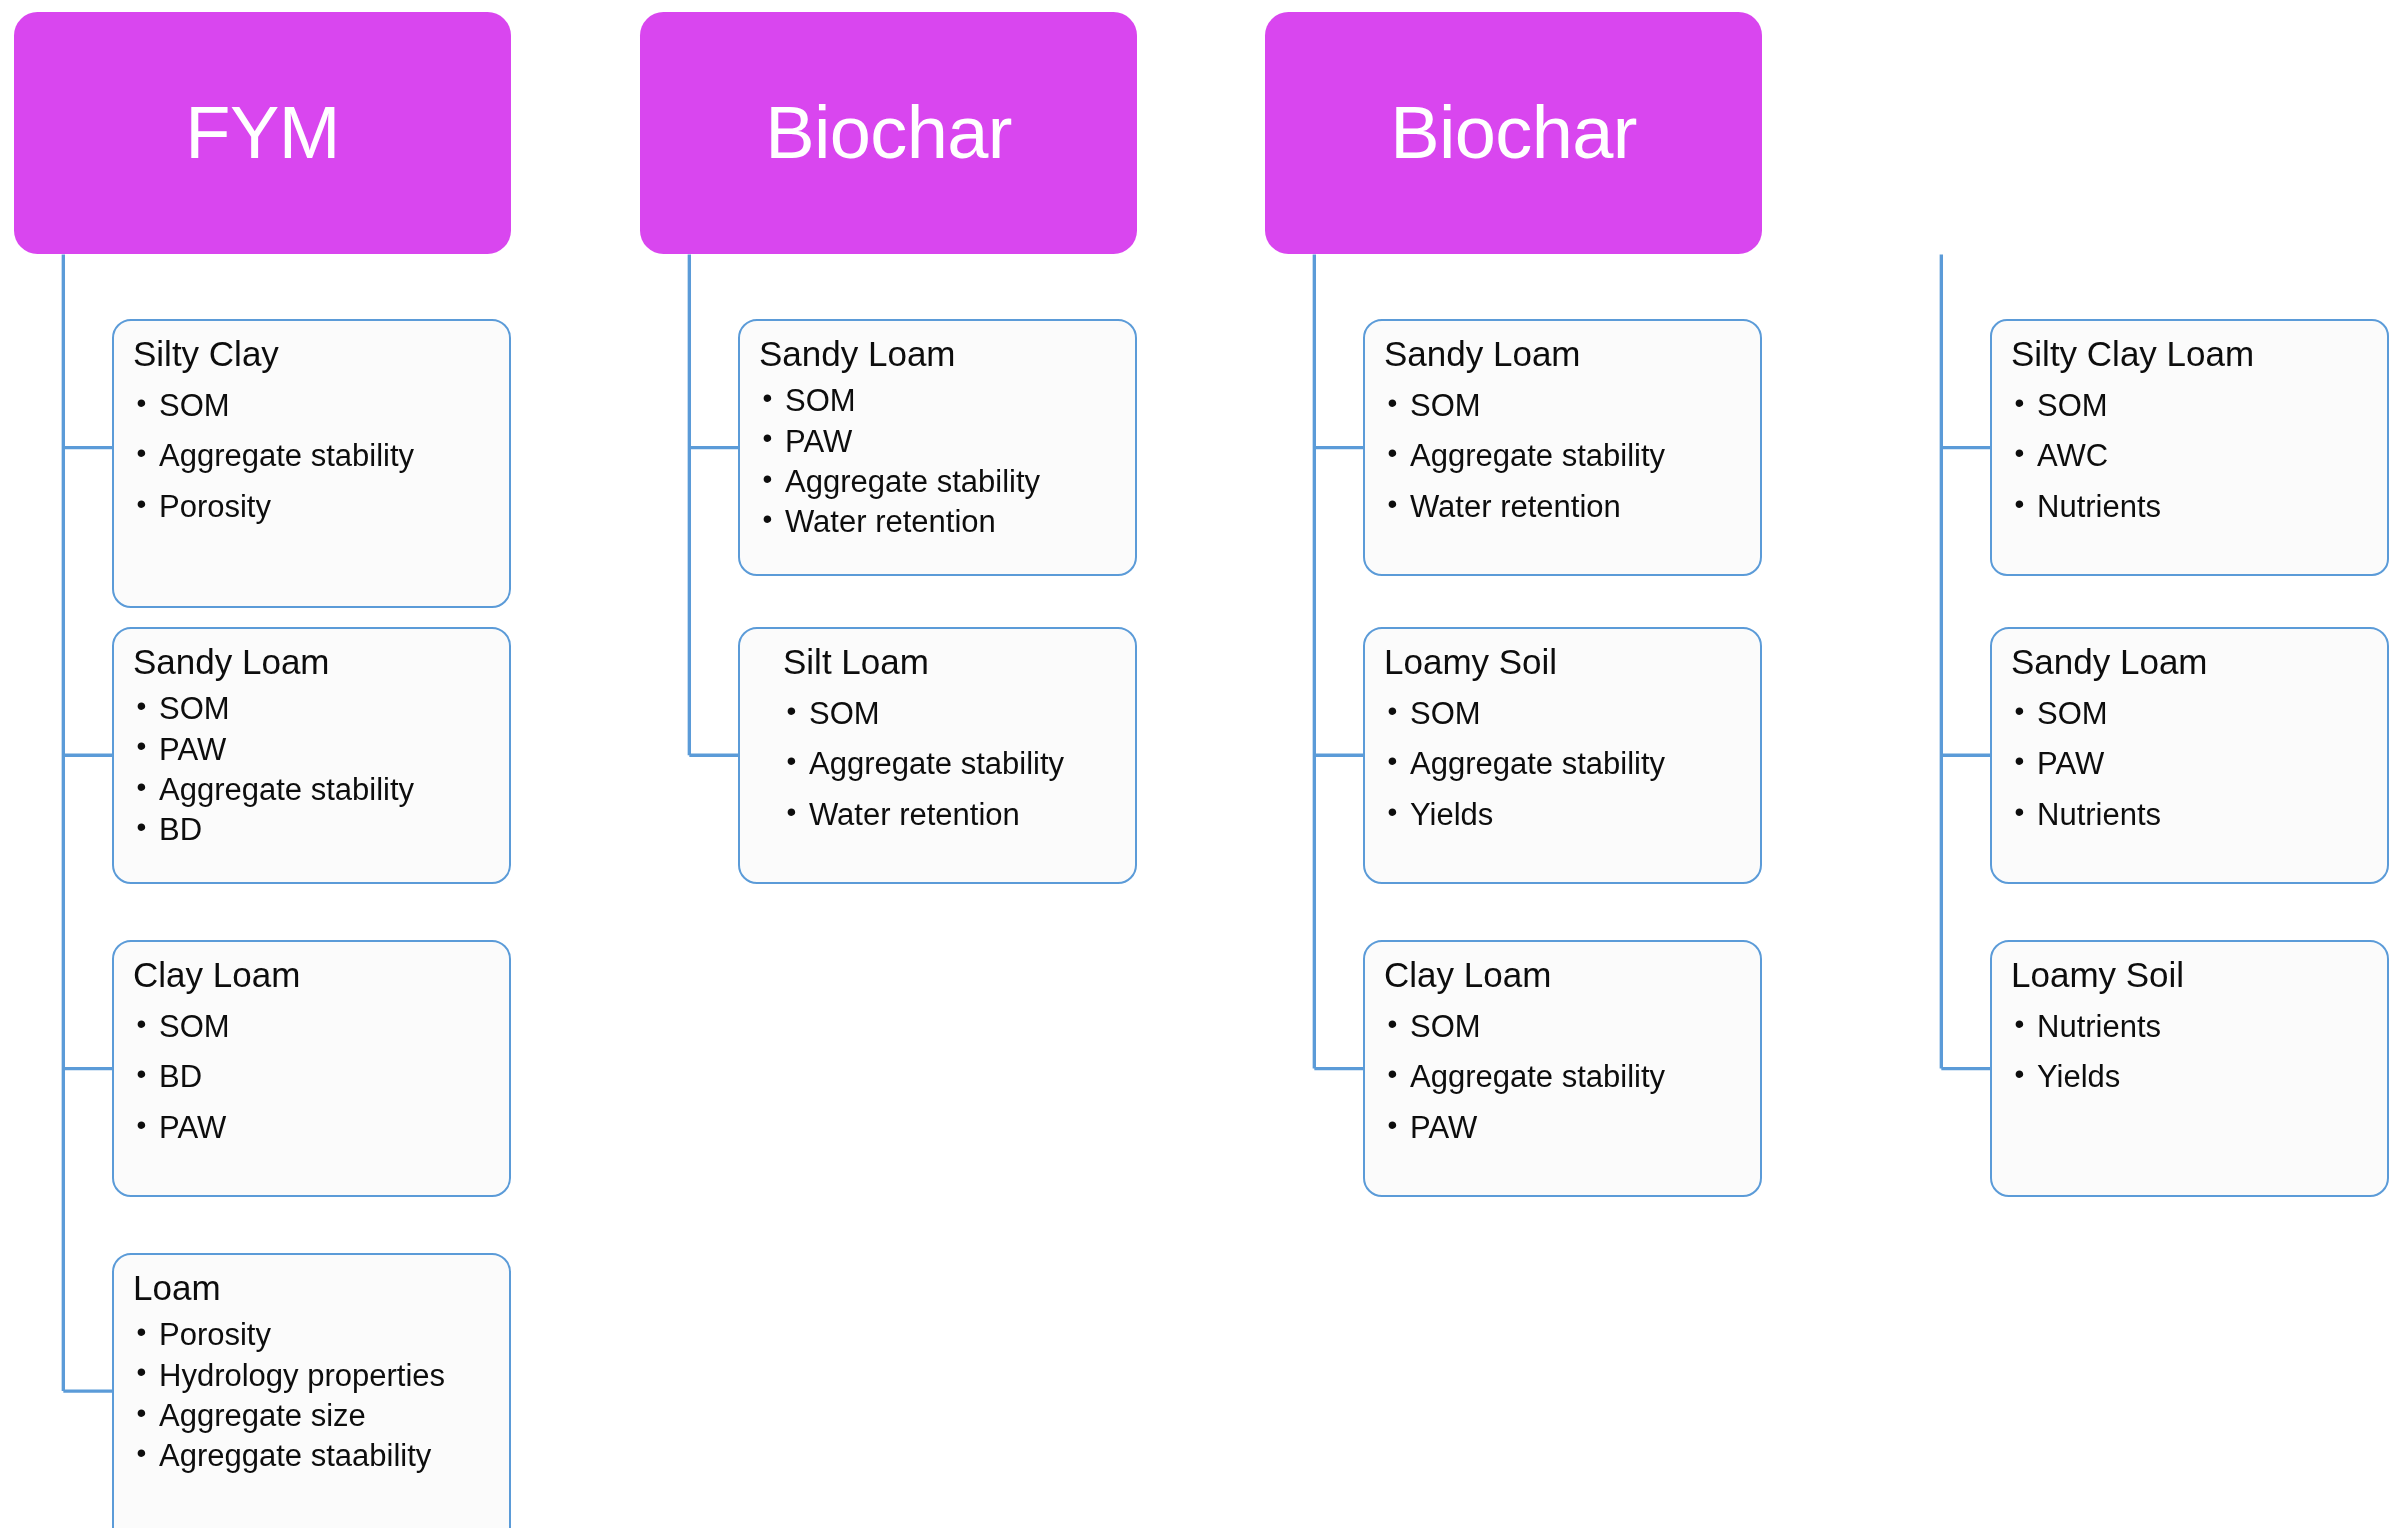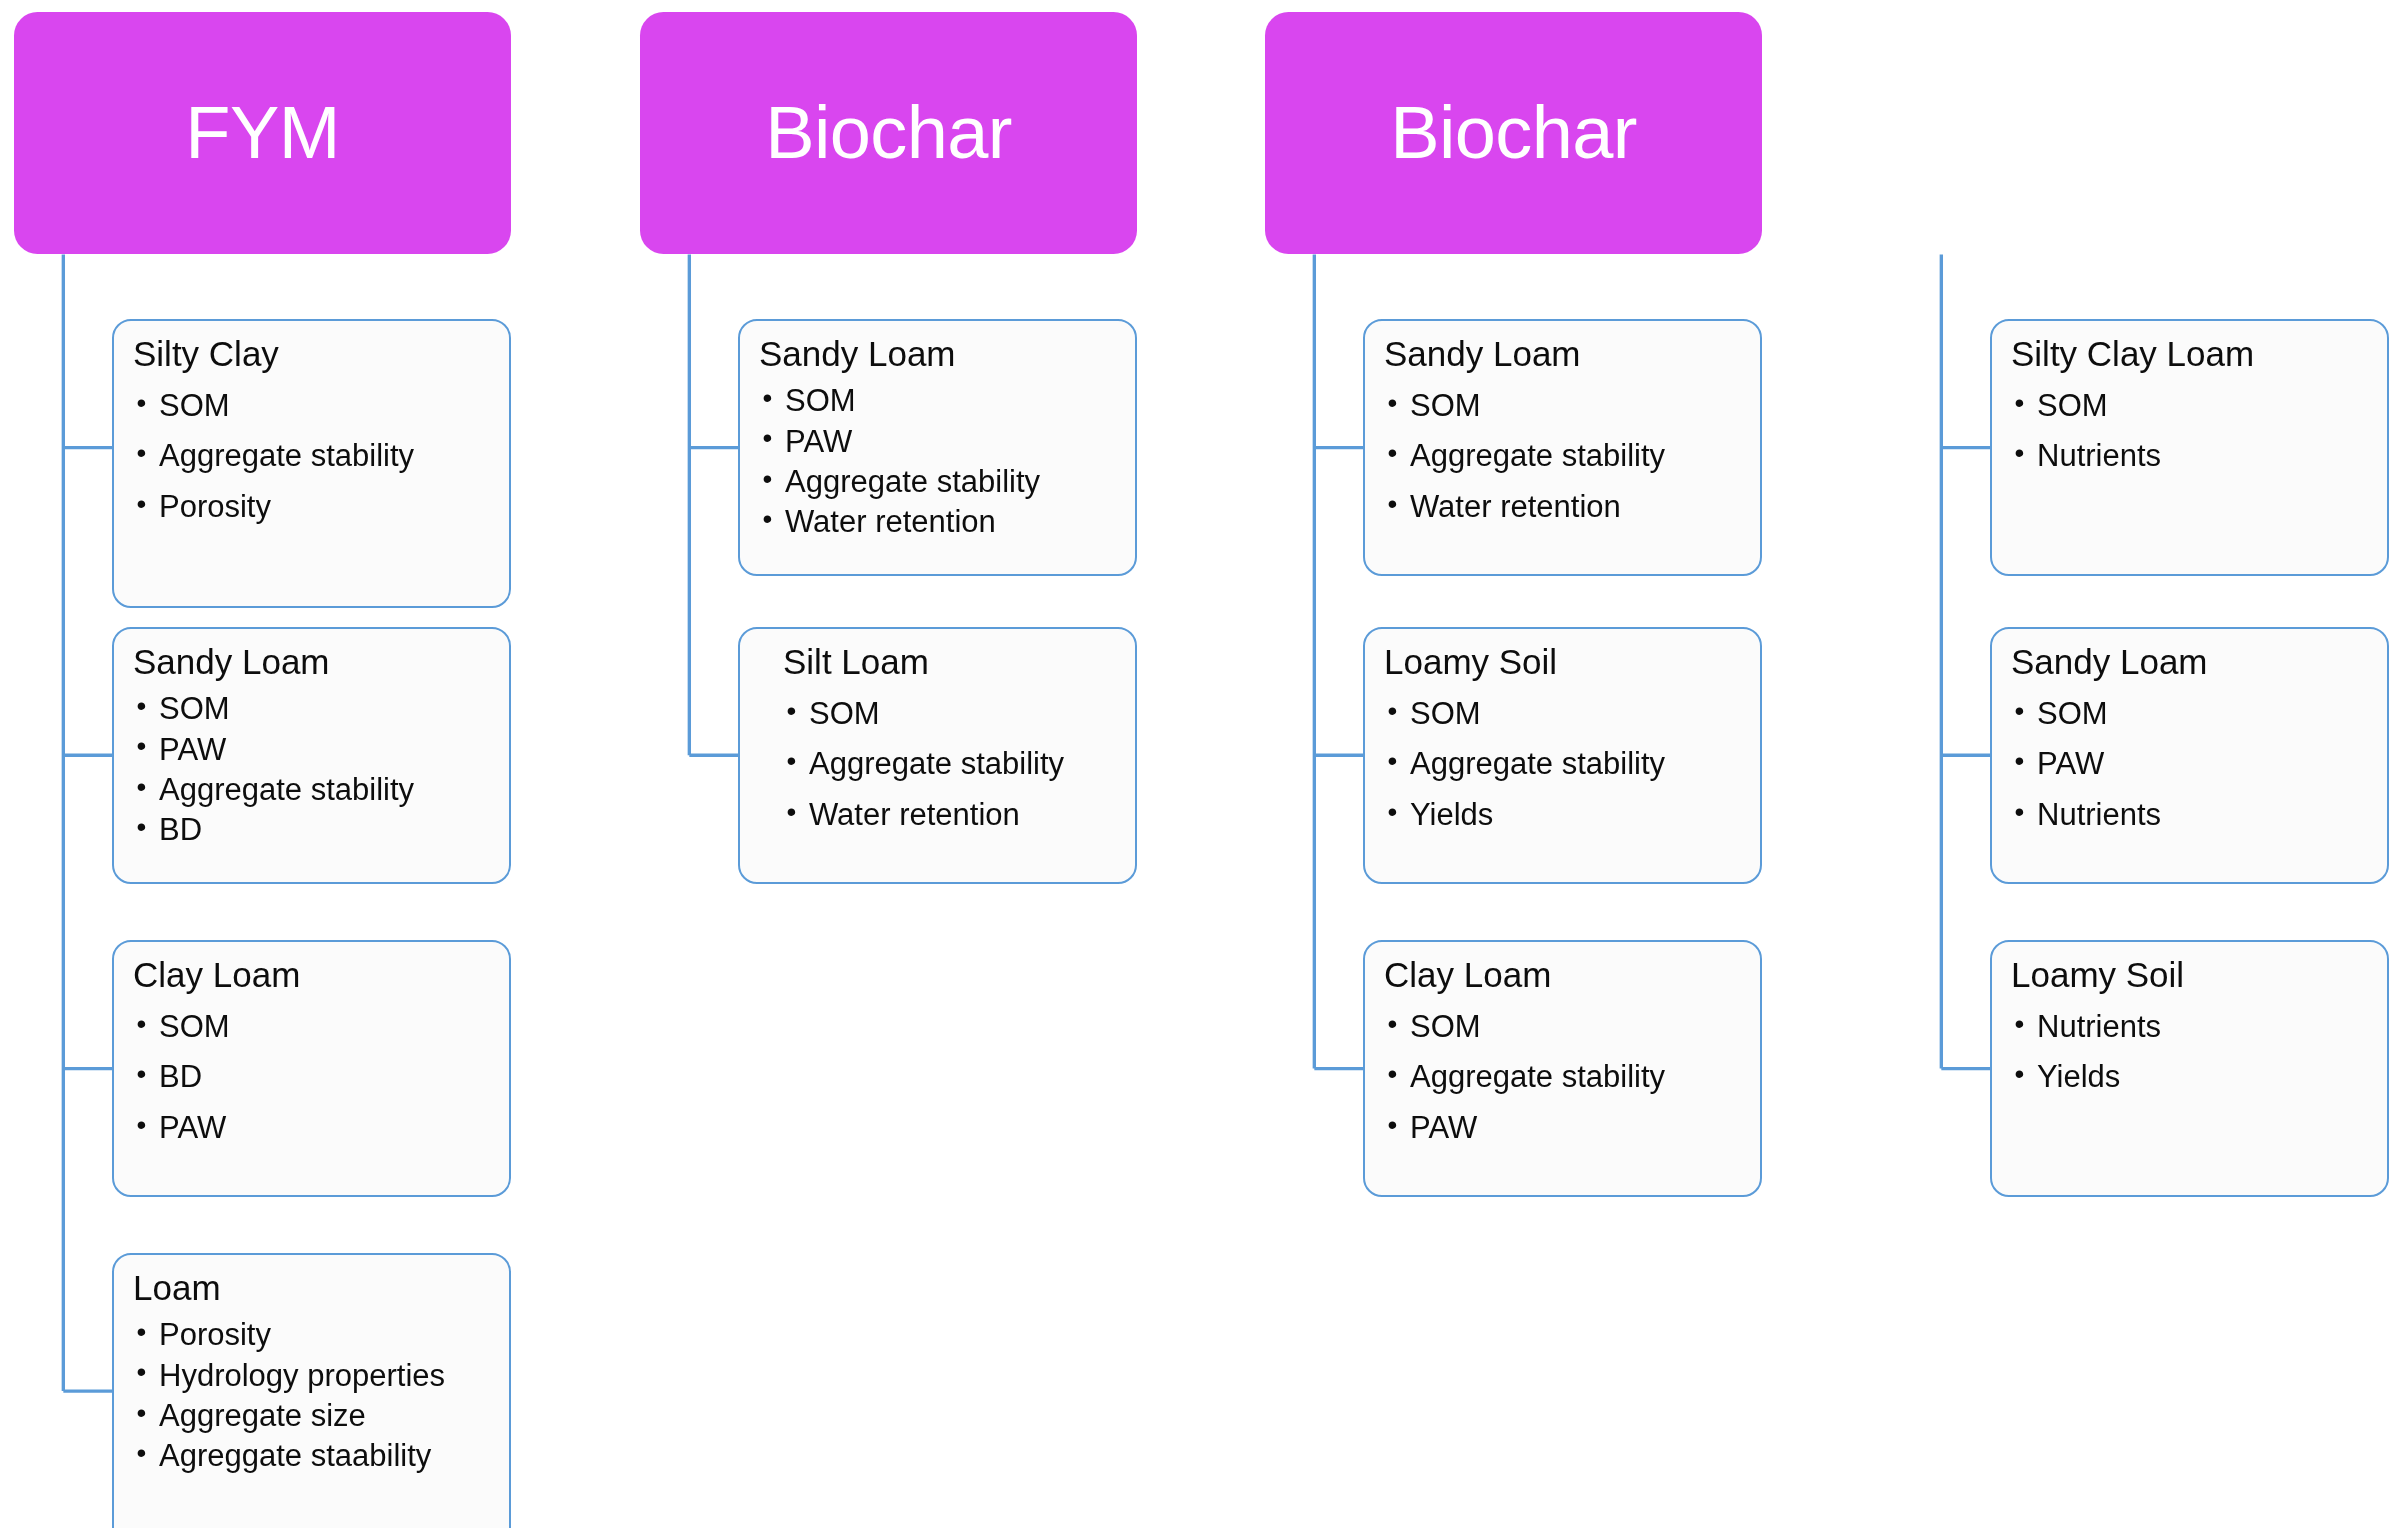--- a/index.html
+++ b/index.html
@@ -167,24 +167,25 @@
         </ul>
       </div>
     </div>
     <div class="column col-3">
       <svg class="connectors" viewBox="0 0 888 2733">
         <path d="M 88 455 L 88 1910" stroke="#5B9BD8" stroke-width="6" fill="none"></path>
         <path d="M 88 800 L 175 800" stroke="#5B9BD8" stroke-width="6" fill="none"></path>
         <path d="M 88 1350 L 175 1350" stroke="#5B9BD8" stroke-width="6" fill="none"></path>
         <path d="M 88 1910 L 175 1910" stroke="#5B9BD8" stroke-width="6" fill="none"></path>
       </svg>
-      <div class="child-box" style="top: 319px; height: 257px;">
+      <div class="child-box" style="top: 319px; height: 257px; border-radius: 17px;">
         <div class="child-title">Silty Clay Loam</div>
         <ul class="bullets sparse">
           <li>SOM</li>
+          <li>AWC</li>
           <li>Nutrients</li>
         </ul>
       </div>
       <div class="child-box" style="top: 627px; height: 257px;">
         <div class="child-title">Sandy Loam</div>
         <ul class="bullets sparse">
           <li>SOM</li>
           <li>PAW</li>
           <li>Nutrients</li>
         </ul>

